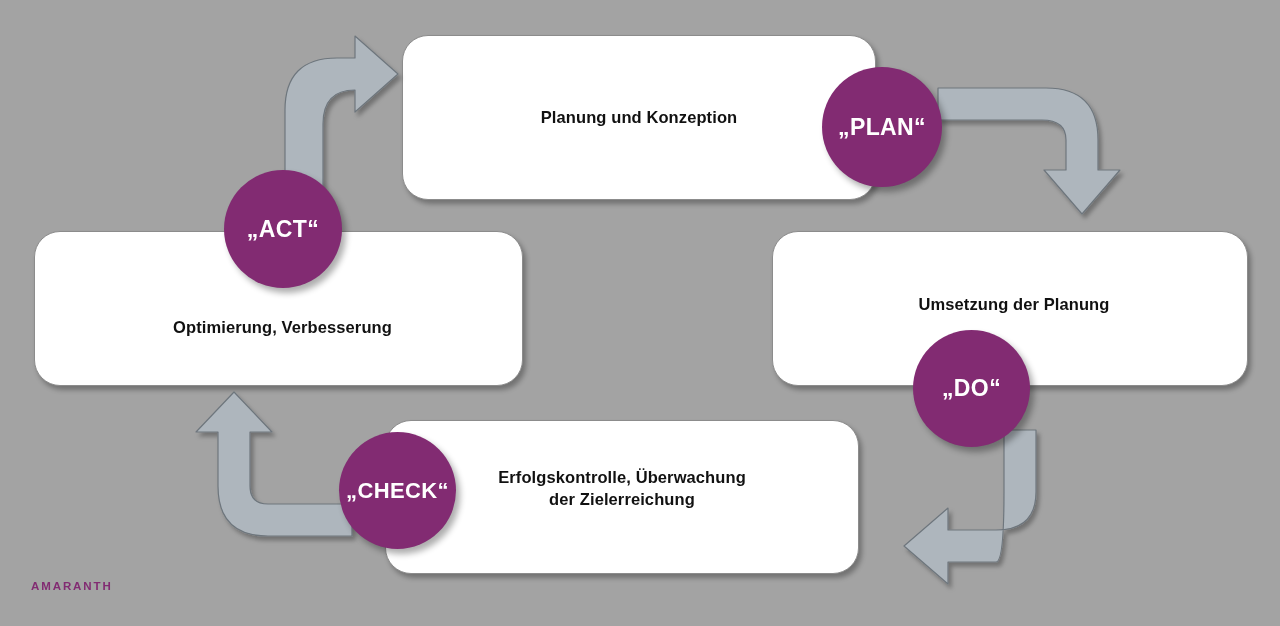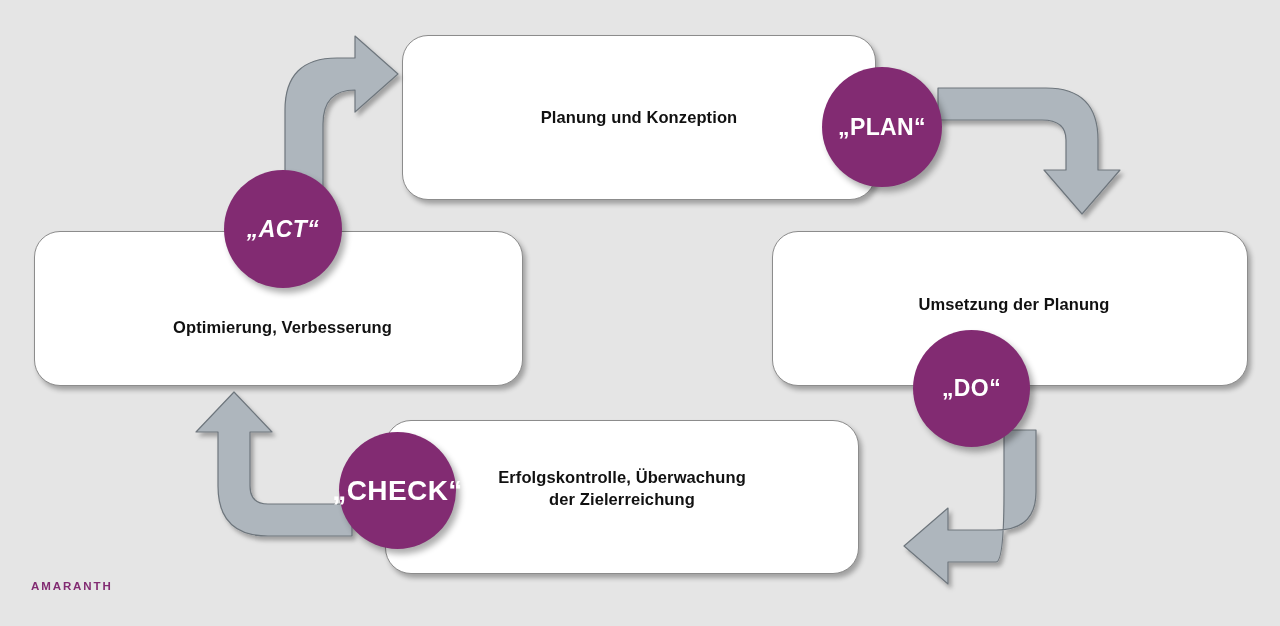--- a/index.html
+++ b/index.html
@@ -11,21 +11,21 @@
   body {
     width: 1280px;
     height: 626px;
     font-family: "Liberation Sans", sans-serif;
     overflow: hidden;
   }
   #stage {
     position: relative;
     width: 1280px;
     height: 626px;
-    background: #e5e5e5;
+    background: #a3a3a3;
   }
 
   
   .pbox {
     position: absolute;
     box-sizing: border-box;
     background: #ffffff;
     border: 1px solid #8c8c8c;
     border-radius: 26px;
     box-shadow: 3px 4px 5px rgba(0,0,0,0.30);
@@ -72,22 +72,22 @@
     color: #ffffff;
     font-size: 23px;
     font-weight: bold;
     letter-spacing: 0.4px;
     white-space: nowrap;
     text-align: center;
   }
   #circle-plan  { left: 822px; top: 67px;  width: 120px; height: 120px; }
   #circle-do    { left: 913px; top: 330px; width: 117px; height: 117px; }
   #circle-check { left: 339px; top: 432px; width: 117px; height: 117px; }
-  #circle-act   { left: 224px; top: 170px; width: 118px; height: 118px; font-style: italic; }
-  #circle-check .ctext { font-size: 28px; }
+  #circle-act   { left: 224px; top: 170px; width: 118px; height: 118px; }
+  #circle-check .ctext { font-size: 22px; }
 
   
   .arrowlayer {
     position: absolute;
     left: 0; top: 0;
     width: 1280px;
     height: 626px;
     z-index: 5;
     pointer-events: none;
   }

